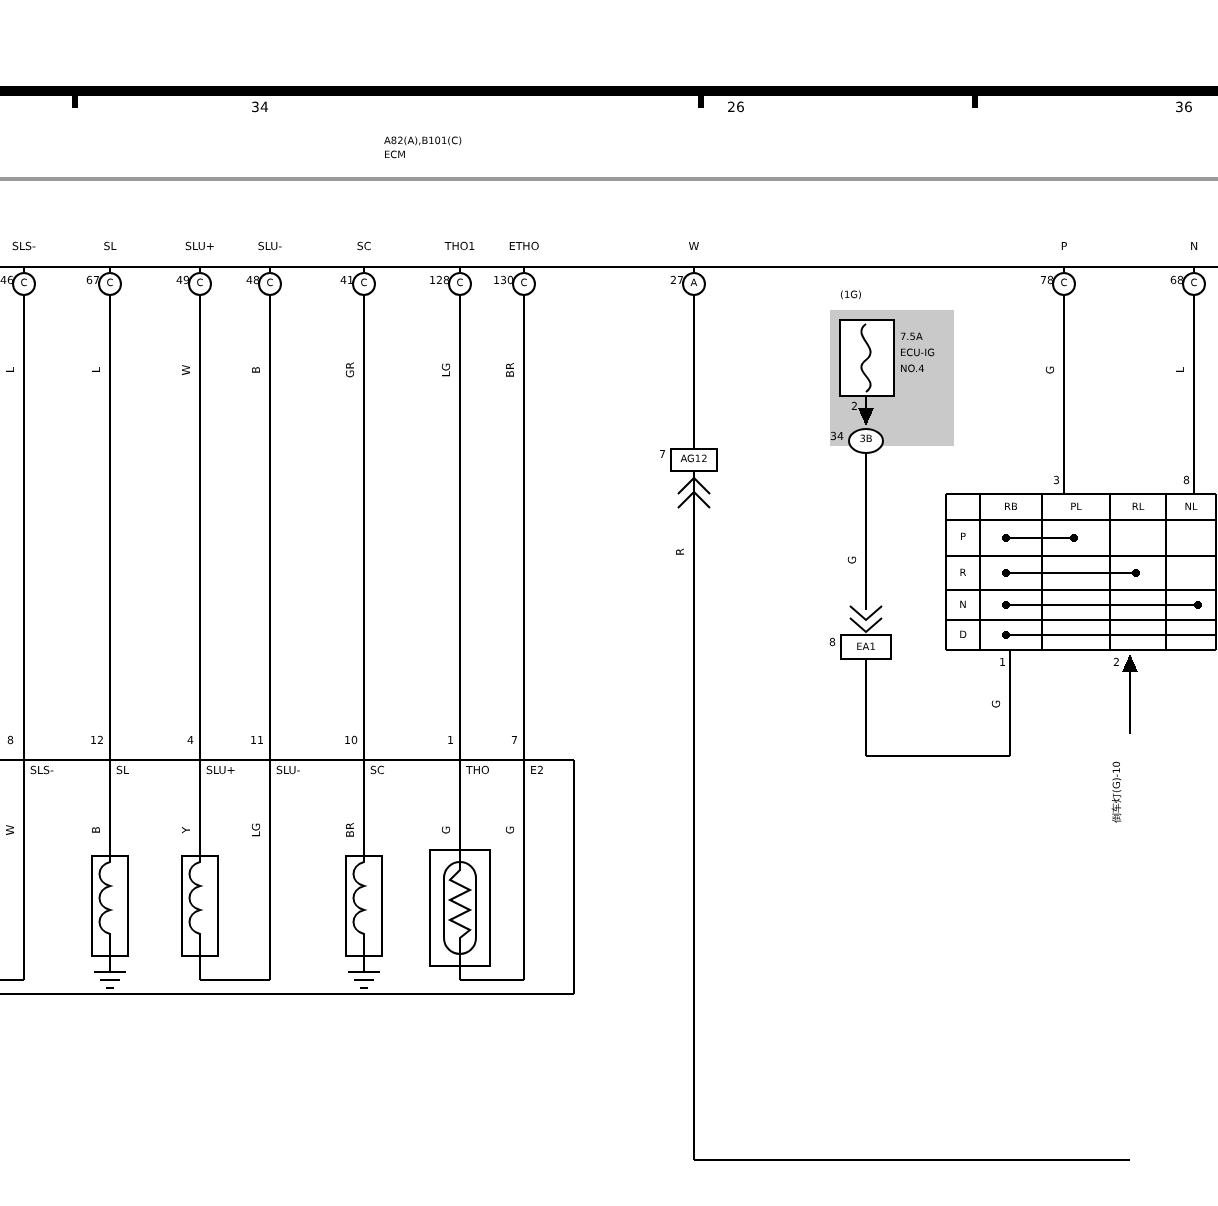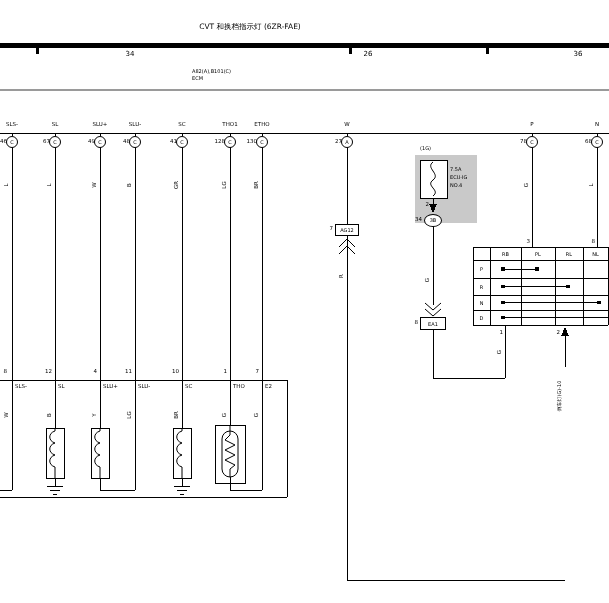--- a/index.html
+++ b/index.html
@@ -112,24 +112,23 @@
         <circle cx="568" cy="286.5" r="1.6" fill="#000"></circle>
       <circle cx="503" cy="302.5" r="1.6" fill="#000"></circle>
         <circle cx="599" cy="302.5" r="1.6" fill="#000"></circle>
       <circle cx="503" cy="317.5" r="1.6" fill="#000"></circle>
     </g>
 
     <polygon points="561,336 569,336 565,327" fill="#000" stroke="none"></polygon>
     <path d="M565 336 V367"></path>
   </svg>
 
-  <div class="title" style="left:170px;top:22px;width:160px;">CVT 和换档指示灯 (6ZR-FAE)</div>
   <div class="gridnum" style="left:120px;top:50px;width:20px;">34</div>
   <div class="gridnum" style="left:358px;top:50px;width:20px;">26</div>
-  <div class="gridnum" style="left:568px;top:50px;width:20px;">36</div>
+  <div class="gridnum" style="left:582px;top:50px;width:20px;">36</div>
 
   <div class="t5" style="left:192px;top:68px;">A82(A),B101(C)</div>
   <div class="t5" style="left:192px;top:75px;">ECM</div>
 
   <div class="t c" style="left:-4px;top:121px;width:32px;">SLS-</div>
   <div class="t c" style="left:39px;top:121px;width:32px;">SL</div>
   <div class="t c" style="left:84px;top:121px;width:32px;">SLU+</div>
   <div class="t c" style="left:119px;top:121px;width:32px;">SLU-</div>
   <div class="t c" style="left:166px;top:121px;width:32px;">SC</div>
   <div class="t c" style="left:214px;top:121px;width:32px;">THO1</div>

